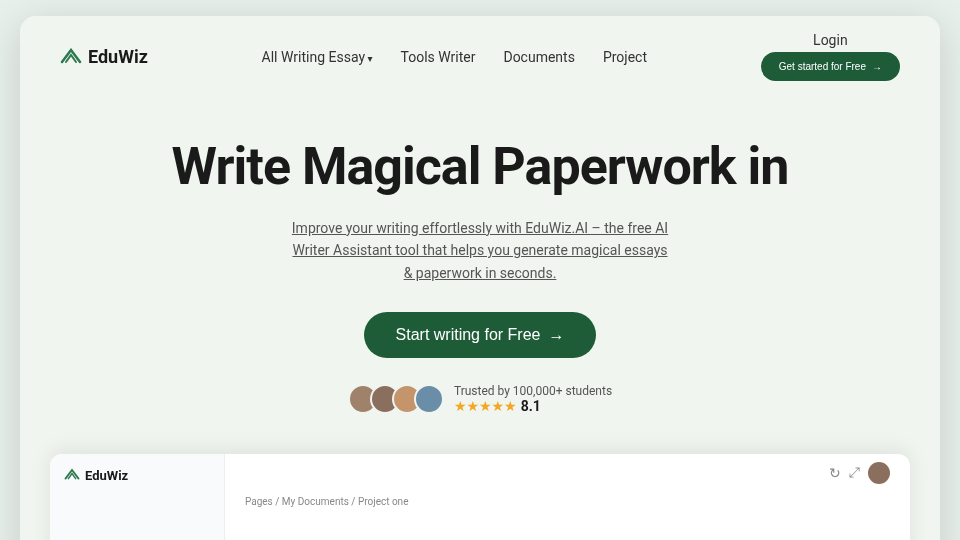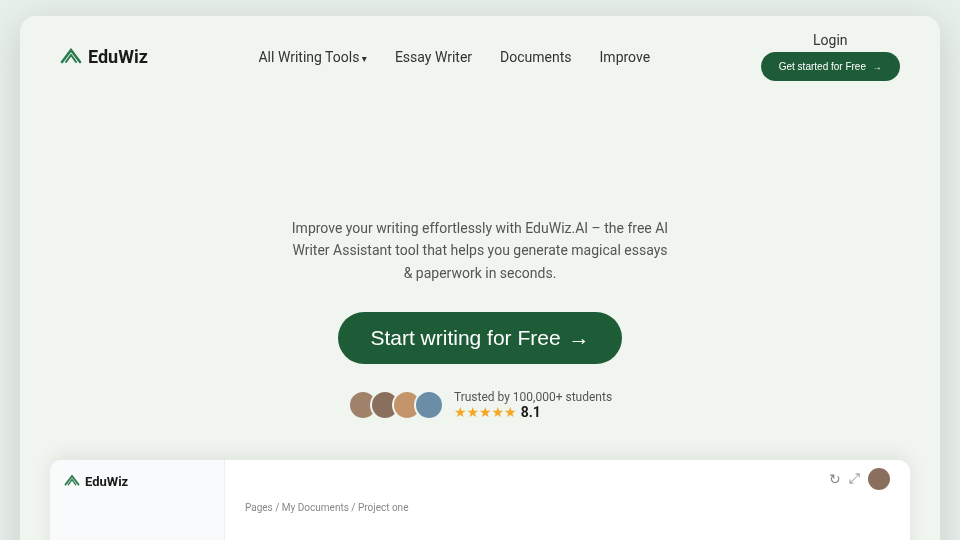--- a/index.html
+++ b/index.html
@@ -91,28 +91,29 @@
       line-height: 1.15;
       margin-bottom: 20px;
       letter-spacing: -1px;
     }
     .hero p {
       font-size: 14px;
       color: #555;
       max-width: 380px;
       margin: 16px auto 28px;
       line-height: 1.6;
+      text-decoration: underline;
     }
     .hero-btn {
       background: #1e5c38;
       color: white;
       border: none;
       padding: 14px 32px;
       border-radius: 32px;
-      font-size: 21px;
+      font-size: 16px;
       cursor: pointer;
       display: inline-flex;
       align-items: center;
       gap: 8px;
       margin-bottom: 22px;
     }
     .trust-row {
       display: flex;
       align-items: center;
       justify-content: center;
@@ -216,44 +217,44 @@
   <nav>
     <div class="logo">
       <svg class="logo-icon" viewBox="0 0 22 18" fill="none">
         <path d="M2 14 L11 2 L20 14" stroke="#2d7a4f" stroke-width="2.5" stroke-linecap="round" fill="none"></path>
         <path d="M6 14 L11 7 L16 14" stroke="#2d7a4f" stroke-width="2" stroke-linecap="round" fill="none"></path>
       </svg>
       <span>EduWiz</span>
     </div>
     <ul class="nav-links">
       <li>
-        <a href="#" class="has-arrow">All Writing Tools</a>
+        <a href="#" class="has-arrow">All Writing Essay</a>
       </li>
       <li>
-        <a href="#">Essay Writer</a>
+        <a href="#">Tools Writer</a>
       </li>
       <li>
         <a href="#">Documents</a>
       </li>
       <li>
-        <a href="#">Improve</a>
+        <a href="#">Project</a>
       </li>
     </ul>
     <div class="nav-right">
       <a class="nav-login">Login</a>
       <button class="nav-cta">
         <span>Get started for Free</span>
         <span>→</span>
       </button>
     </div>
   </nav>
 
   <div class="hero">
     <h1>
-      <br>
+      <span>Write Magical Paperwork in</span><br>
     </h1>
     <p>Improve your writing effortlessly with EduWiz.AI – the free AI Writer Assistant tool that helps you generate magical essays &amp; paperwork in seconds.</p>
     <button class="hero-btn">
       <span>Start writing for Free</span>
       <span>→</span>
     </button>
     <div class="trust-row">
       <div class="avatars">
         <div class="avatar-circle a1"></div>
         <div class="avatar-circle a2"></div>

